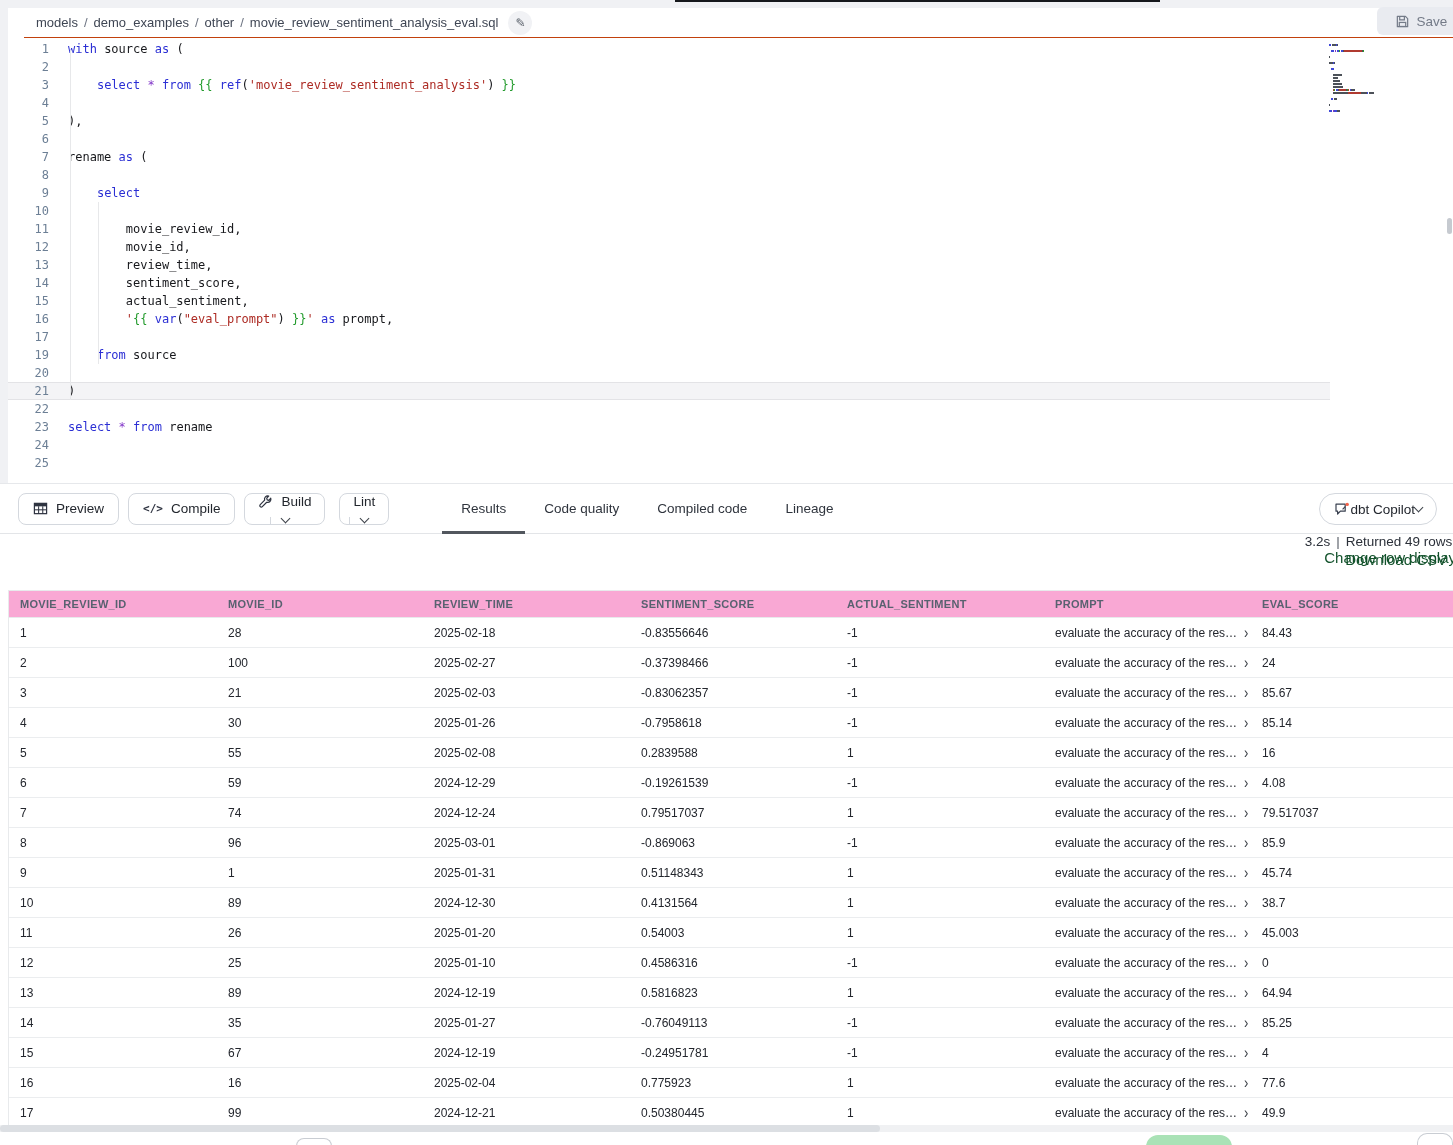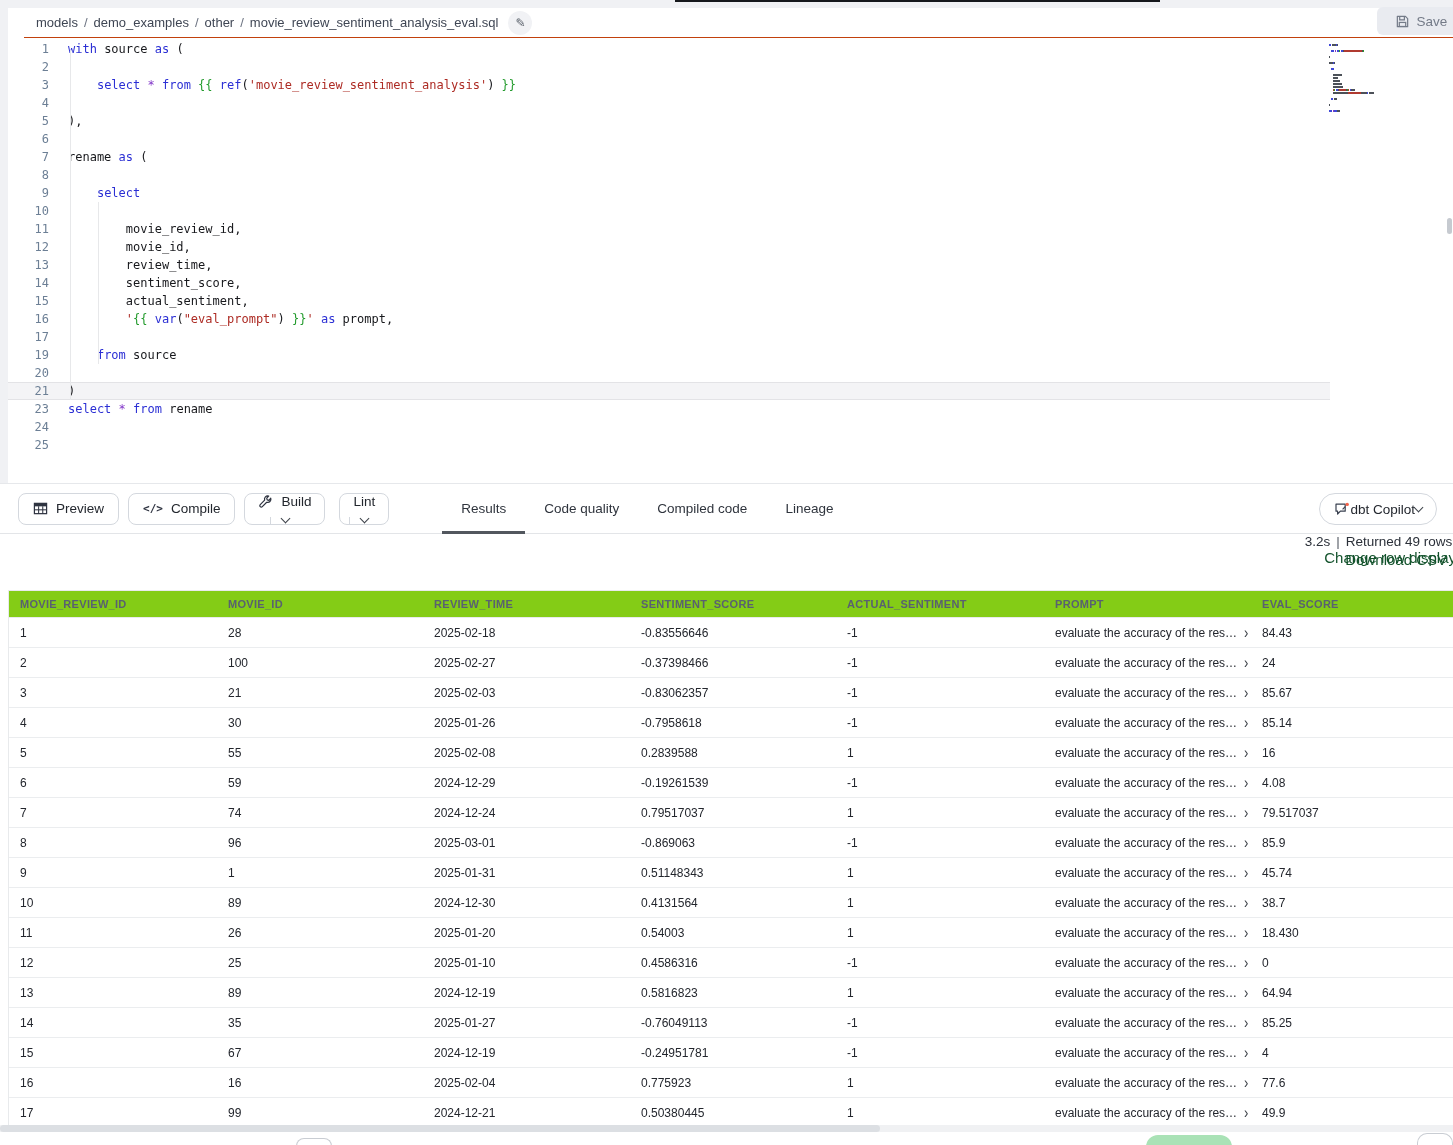--- a/index.html
+++ b/index.html
@@ -80,21 +80,21 @@
   .status-text { font-size:13.5px; color:#2b3039; }
   .status-text .pipe { color:#555b64; padding:0 6px; }
   .link { font-size:15px; color:#14532d; cursor:pointer; }
   .change-display { margin-left:25px; }
   .download-csv { position:absolute; right:9px; top:17px; }
 
   
   .results-table { position:absolute; left:8px; top:590px; width:1445px; height:535px;
                    overflow:hidden; border-left:1px solid #e8eaec; }
   .tbl-header { display:grid; grid-template-columns:208px 206px 207px 206px 208px 207px auto;
-                height:28px; background:#84cc16; border-top:1px solid #e8eaec; border-bottom:1px solid #e8eaec;
+                height:28px; background:#f9a8d4; border-top:1px solid #e8eaec; border-bottom:1px solid #e8eaec;
                 align-items:center; }
   .tbl-header .th { font-size:11px; font-weight:700; color:#596170; letter-spacing:.3px; padding-left:11px;
                     white-space:nowrap; overflow:hidden; }
   .tbl-row { display:grid; grid-template-columns:208px 206px 207px 206px 208px 207px auto;
              height:30px; border-bottom:1px solid #ebedef; align-items:center; background:#fff; }
   .tbl-row .td { font-size:12px; color:#23262d; padding-left:11px; white-space:nowrap; overflow:hidden; }
   .prompt-cell { display:flex; align-items:center; gap:7px; }
   .prompt-chev { font-size:13px; color:#3c4148; transform:scaleY(1.25); line-height:1; }
 
   
@@ -216,20 +216,24 @@
           <span class="ln">19</span>
           <span class="code"><span class="tok-pln">    </span><span class="tok-kw">from</span><span class="tok-pln"> source</span></span>
         </div>
         <div class="code-line">
           <span class="ln">20</span>
           <span class="code"></span>
         </div>
         <div class="code-line active-line">
           <span class="ln">21</span>
           <span class="code"><span class="tok-pln">)</span></span>
+        </div>
+        <div class="code-line">
+          <span class="ln">22</span>
+          <span class="code"></span>
         </div>
         <div class="code-line">
           <span class="ln">23</span>
           <span class="code"><span class="tok-kw">select</span><span class="tok-pln"> </span><span class="tok-star">*</span><span class="tok-pln"> </span><span class="tok-kw">from</span><span class="tok-pln"> rename</span></span>
         </div>
         <div class="code-line">
           <span class="ln">24</span>
           <span class="code"></span>
         </div>
         <div class="code-line">
@@ -470,21 +474,21 @@
         <div class="tbl-row">
           <div class="td">11</div>
           <div class="td">26</div>
           <div class="td">2025-01-20</div>
           <div class="td">0.54003</div>
           <div class="td">1</div>
           <div class="td prompt-cell">
             <span>evaluate the accuracy of the res…</span>
             <span class="prompt-chev">›</span>
           </div>
-          <div class="td">18.430</div>
+          <div class="td">45.003</div>
         </div>
         <div class="tbl-row">
           <div class="td">12</div>
           <div class="td">25</div>
           <div class="td">2025-01-10</div>
           <div class="td">0.4586316</div>
           <div class="td">-1</div>
           <div class="td prompt-cell">
             <span>evaluate the accuracy of the res…</span>
             <span class="prompt-chev">›</span>

